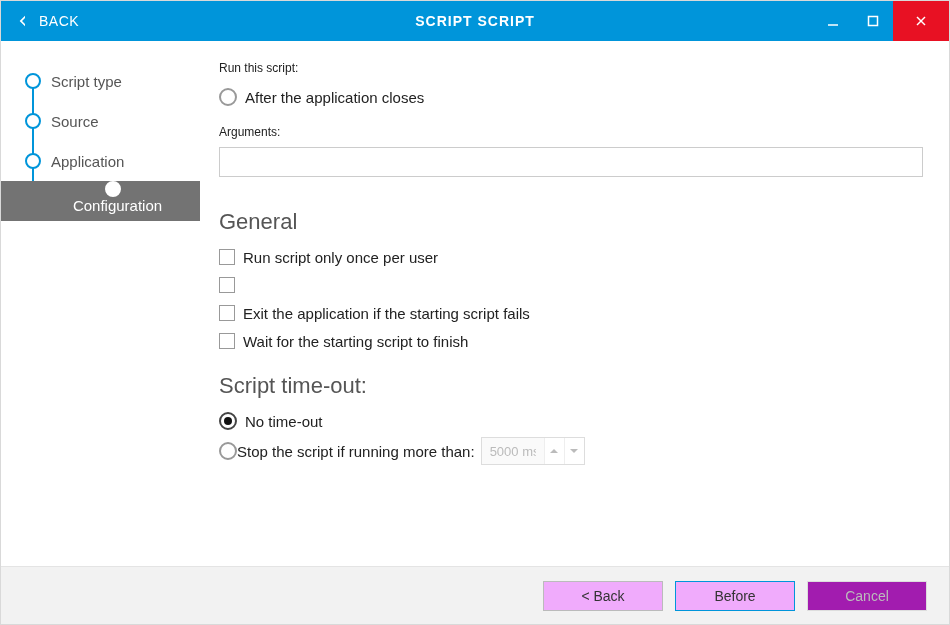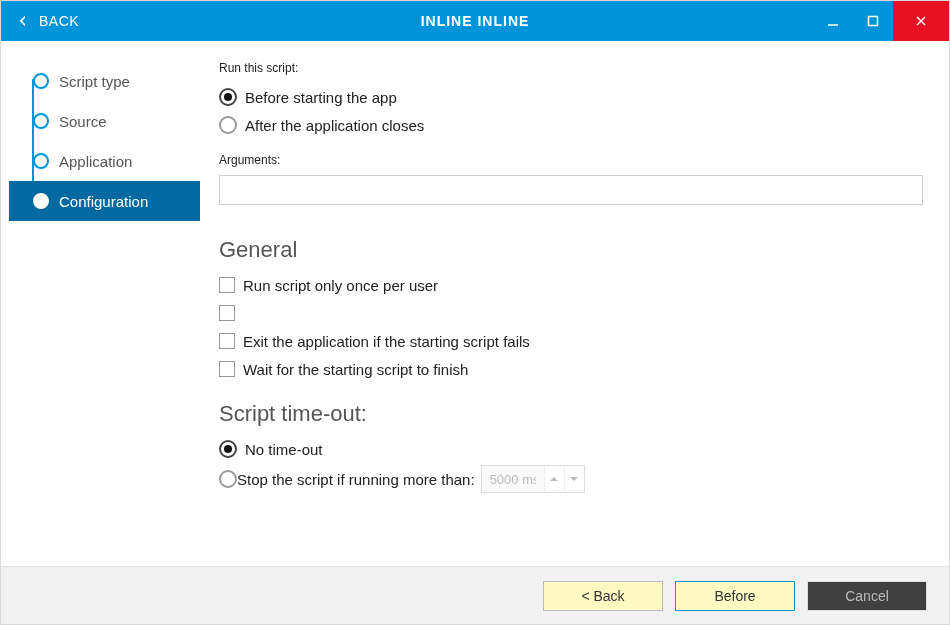--- a/index.html
+++ b/index.html
@@ -15,26 +15,26 @@
   .win-controls { position: absolute; right: 0; top: 0; height: 100%; display: flex; }
   .win-btn { width: 40px; height: 100%; display: flex; align-items: center; justify-content: center; cursor: pointer; }
   .win-btn.close { width: 56px; background: #e81123; }
   .win-btn svg { width: 12px; height: 12px; stroke: #fff; stroke-width: 1.5; fill: none; }
 
   
   .body { flex: 1; display: flex; overflow: hidden; }
 
   
   .sidebar { width: 200px; padding-top: 20px; border-right: 1px solid #fff; }
-  .step-list { position: relative; padding-left: 32px; }
+  .step-list { position: relative; padding-left: 24px; }
   .step-line { position: absolute; left: 31px; top: 18px; bottom: 18px; width: 2px; background: #0095da; z-index: 0; }
   .step { display: flex; align-items: center; height: 40px; position: relative; cursor: pointer; }
   .step .dot { width: 16px; height: 16px; border: 2px solid #0095da; border-radius: 50%; background: #fff; position: relative; z-index: 1; flex-shrink: 0; display: flex; align-items: center; justify-content: center; }
   .step .inner { width: 6px; height: 6px; border-radius: 50%; background: transparent; }
-  .step.active { background: #0369a1; margin-left: -24px; padding-left: 24px; }
+  .step.active { background: #737373; margin-left: -24px; padding-left: 24px; flex-direction: column; }
   .step.active .dot { border-color: #fff; }
   .step.active .inner { background: #fff; }
   .step-label { margin-left: 10px; font-size: 15px; color: #555; }
   .step.active .step-label { color: #fff; }
 
   
   .content { flex: 1; padding: 20px 26px 0 18px; font-size: 15px; color: #222; overflow: auto; }
   .field-label { font-size: 12px; margin-bottom: 8px; }
   .radio-group { margin-bottom: 14px; }
   .radio-row, .check-row { display: flex; align-items: center; gap: 8px; height: 28px; cursor: pointer; }
@@ -49,37 +49,37 @@
 
   .timeout-row { display: flex; align-items: center; height: 32px; }
   .spinner { display: flex; align-items: center; border: 1px solid #ddd; height: 28px; margin-left: 6px; }
   .spinner input { width: 62px; height: 100%; border: none; padding: 0 8px; color: #bbb; font-size: 13px; }
   .spin-btns { display: flex; }
   .spin-btn { width: 20px; height: 26px; display: flex; align-items: center; justify-content: center; border-left: 1px solid #eee; cursor: pointer; }
   .spin-btn svg { width: 8px; height: 8px; fill: #bbb; }
 
   
   .footer { height: 58px; background: #f2f2f2; border-top: 1px solid #e4e4e4; display: flex; align-items: center; justify-content: flex-end; gap: 12px; padding: 0 22px; }
-  .btn { width: 120px; height: 30px; background: #fef9c3; border: 1px solid #bbb; font-size: 14px; color: #333; cursor: pointer; }
+  .btn { width: 120px; height: 30px; background: #f0abfc; border: 1px solid #bbb; font-size: 14px; color: #333; cursor: pointer; }
   .btn.primary { border: 1.5px solid #0095da; }
-  .btn.disabled { color: #bbb; border-color: #ddd; background: #404040; cursor: default; }
+  .btn.disabled { color: #bbb; border-color: #ddd; background: #a21caf; cursor: default; }
 </style>
 </head>
 <body>
 
 <div class="window">
 
   <div class="titlebar">
     <div class="back-btn">
       <svg viewBox="0 0 24 24">
           <path d="M15 4l-8 8 8 8v-3.5L10.5 12 15 7.5z"></path>
         </svg>
       <span class="back-label">BACK</span>
     </div>
-    <div class="title">INLINE INLINE</div>
+    <div class="title">SCRIPT SCRIPT</div>
     <div class="win-controls">
       <div class="win-btn">
         <svg viewBox="0 0 12 12">
             <line x1="1" y1="10" x2="11" y2="10"></line>
           </svg>
       </div>
       <div class="win-btn">
         <svg viewBox="0 0 12 12">
             <rect x="1.5" y="1.5" width="9" height="9"></rect>
           </svg>
@@ -123,26 +123,20 @@
             </div>
           <span class="step-label">Configuration</span>
         </div>
       </div>
     </div>
 
     <div class="content">
 
       <div class="field-label">Run this script:</div>
       <div class="radio-group">
-        <div class="radio-row">
-          <div class="radio sel">
-              <div class="r-inner"></div>
-            </div>
-          <span>Before starting the app</span>
-        </div>
         <div class="radio-row">
           <div class="radio"></div>
           <span>After the application closes</span>
         </div>
       </div>
 
       <div class="field-label">Arguments:</div>
       <input class="arg-input" value="" style="">
 
       <div class="section-head">General</div>

